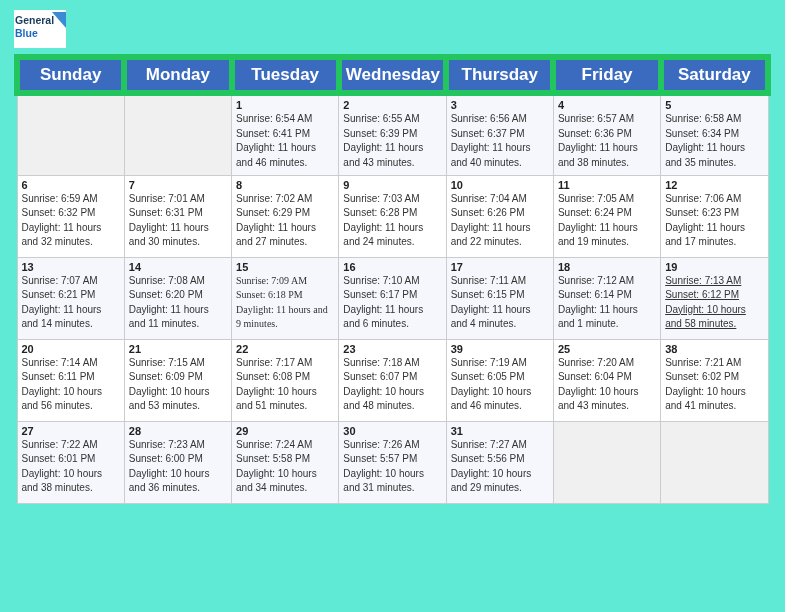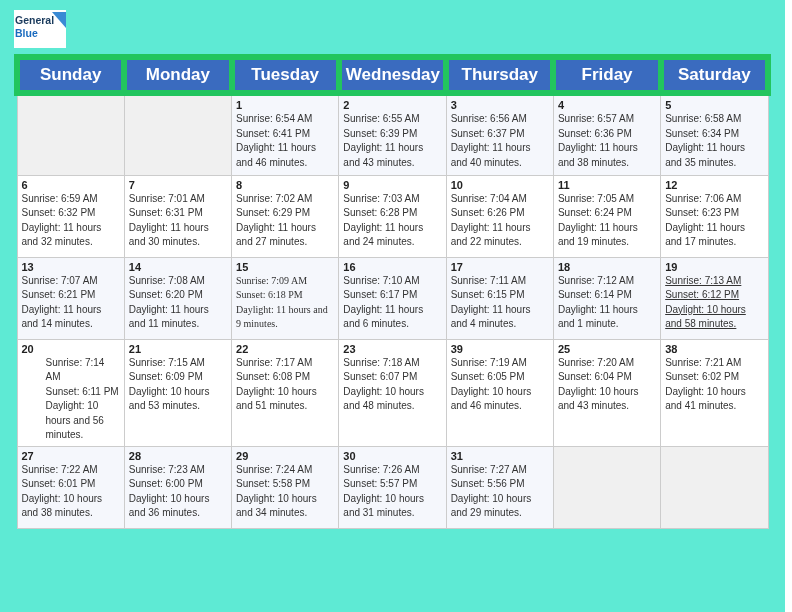--- a/index.html
+++ b/index.html
@@ -234,21 +234,21 @@
           <td>
             <span class="day-num">19</span>
             <div class="day-info" style="white-space: pre-line; text-decoration: underline;">Sunrise: 7:13 AM
 Sunset: 6:12 PM
 Daylight: 10 hours and 58 minutes.</div>
           </td>
         </tr>
         <tr>
           <td>
             <span class="day-num">20</span>
-            <div class="day-info" style="white-space: pre-line; margin-left: 24px;">Sunrise: 7:14 AM
+            <div class="day-info" style="white-space: pre-line;">Sunrise: 7:14 AM
 Sunset: 6:11 PM
 Daylight: 10 hours and 56 minutes.</div>
           </td>
           <td>
             <span class="day-num">21</span>
             <div class="day-info" style="white-space: pre-line;">Sunrise: 7:15 AM
 Sunset: 6:09 PM
 Daylight: 10 hours and 53 minutes.</div>
           </td>
           <td>

